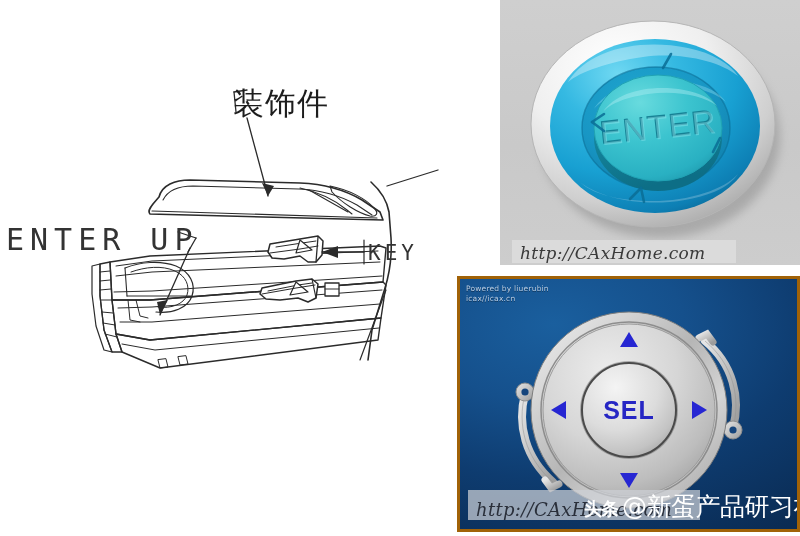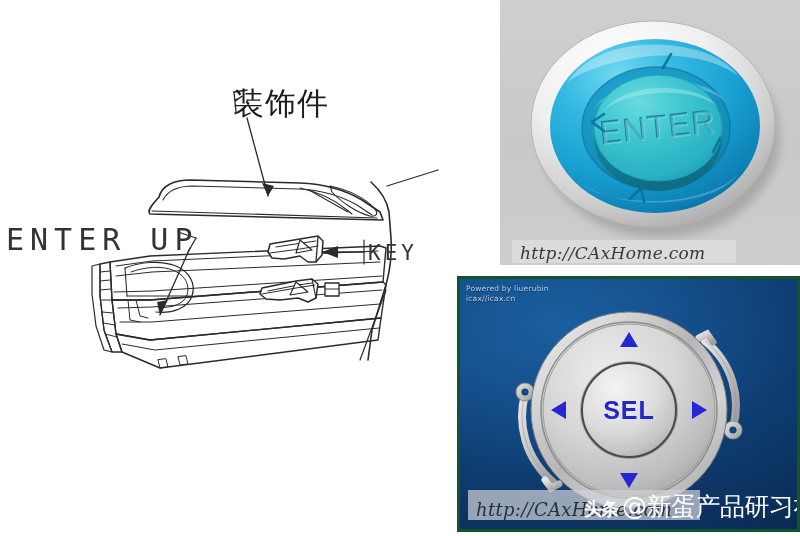--- a/index.html
+++ b/index.html
@@ -85,21 +85,21 @@
     font-size: 17px;
     color: #3a3a3a;
     letter-spacing: 0.3px;
   }
 
   
   #panel-sel {
     position: absolute;
     left: 457px; top: 276px;
     width: 343px; height: 256px;
-    background: #14532d;
+    background: #a16207;
     box-sizing: border-box;
     padding: 3px;
   }
   #sel-screen {
     position: relative;
     width: 100%; height: 100%;
     background:
       radial-gradient(120% 100% at 28% 18%, #1a5f9e 0%, #15508c 32%, #0e3c70 62%, #0a2b53 100%);
     overflow: hidden;
   }

